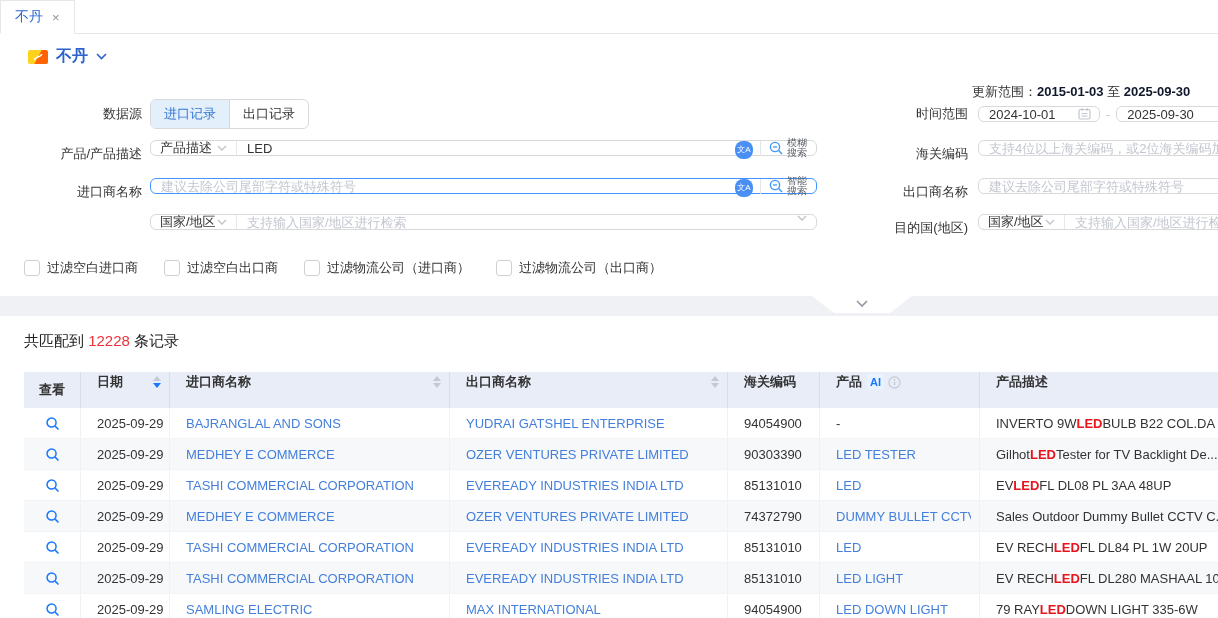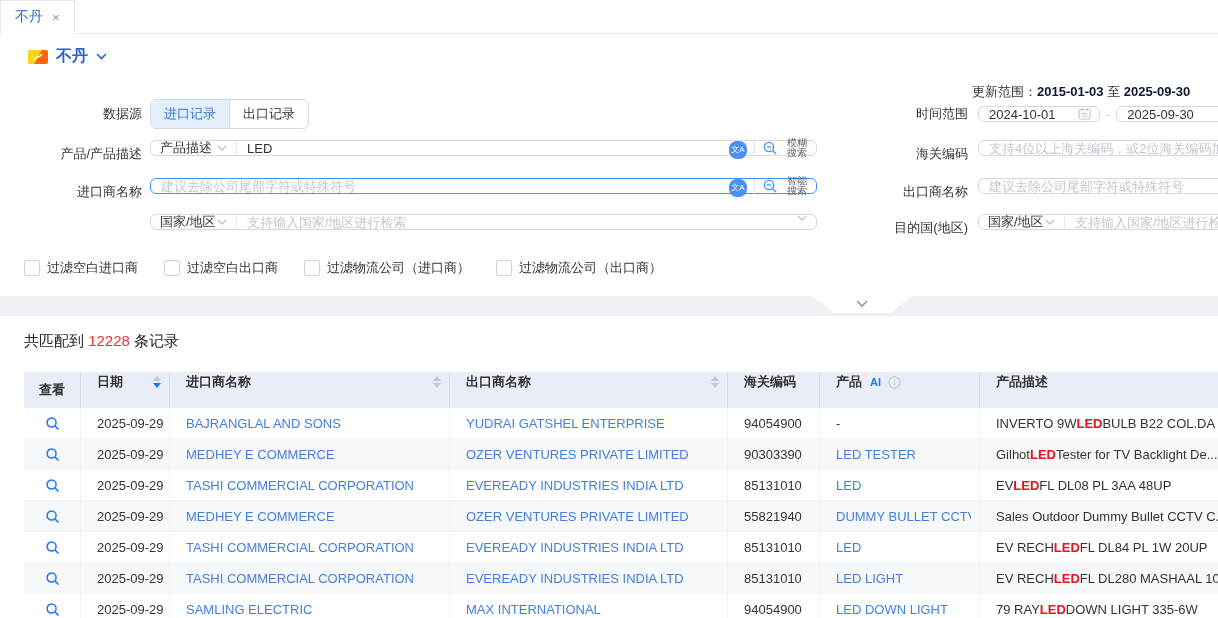--- a/index.html
+++ b/index.html
@@ -29,21 +29,21 @@
   .ibox{border:1px solid #d9d9d9;border-radius:6px;height:16px;display:flex;align-items:flex-start;background:#fff;box-sizing:border-box;}
   .ibox.focus{border-color:#4096ff;}
   .ibox input{border:none;outline:none;flex:1;min-width:0;font-size:13px;padding:0 10px;color:#333;background:transparent;
               font-family:"Liberation Sans","DejaVu Sans",sans-serif;}
   .ibox input::placeholder{color:#c2c6ce;}
   .selpart{display:flex;align-items:center;justify-content:space-between;padding:0 9px;height:100%;min-width:86px;
            border-right:1px solid #e6e8ec;color:#333;cursor:pointer;box-sizing:border-box;}
   .ticon{width:18px;height:18px;background:#4a90f4;border-radius:8px;color:#fff;font-size:8px;line-height:1;
          display:flex;align-items:center;justify-content:center;flex:none;cursor:pointer;}
   .vd{width:1px;height:15px;background:#e3e5e9;margin:0 7px;flex:none;}
-  .sbtn{display:flex;align-items:center;gap:9px;padding:0 9px 0 0;height:100%;cursor:pointer;}
+  .sbtn{display:flex;align-items:center;gap:3px;padding:0 9px 0 0;height:100%;cursor:pointer;}
   .stxt{font-size:10px;line-height:10px;color:#565b63;}
   .gray-chev{color:#bfc3cb;margin-right:9px;}
   .cbrow{position:absolute;top:259px;left:24px;display:flex;gap:26px;align-items:center;}
   .cb{display:flex;align-items:center;gap:7px;cursor:pointer;}
   .cbbox{width:14px;height:14px;border:1px solid #cfd1d6;border-radius:3px;background:#fff;flex:none;}
   .upd{position:absolute;top:83px;left:972px;white-space:nowrap;}
   .upd b{color:#0f172a;}
 
   
   .band{position:absolute;top:296px;left:0;width:100%;height:20px;background:#f0f1f4;}
@@ -361,21 +361,21 @@
               <line x1="10.8" y1="10.8" x2="14.4" y2="14.4" stroke="#1677ff" stroke-width="1.6"></line>
             </svg>
           </div>
           <div class="tc">2025-09-29</div>
           <div class="tc">
             <a>MEDHEY E COMMERCE</a>
           </div>
           <div class="tc">
             <a>OZER VENTURES PRIVATE LIMITED</a>
           </div>
-          <div class="tc">55821940</div>
+          <div class="tc">74372790</div>
           <div class="tc">
             <a>DUMMY BULLET CCTV...</a>
           </div>
           <div class="tc">
             <span>Sales Outdoor Dummy Bullet CCTV C...</span>
           </div>
         </div>
         <div class="gridrow trow">
           <div class="tc center">
             <svg width="15" height="15" viewBox="0 0 16 16">

